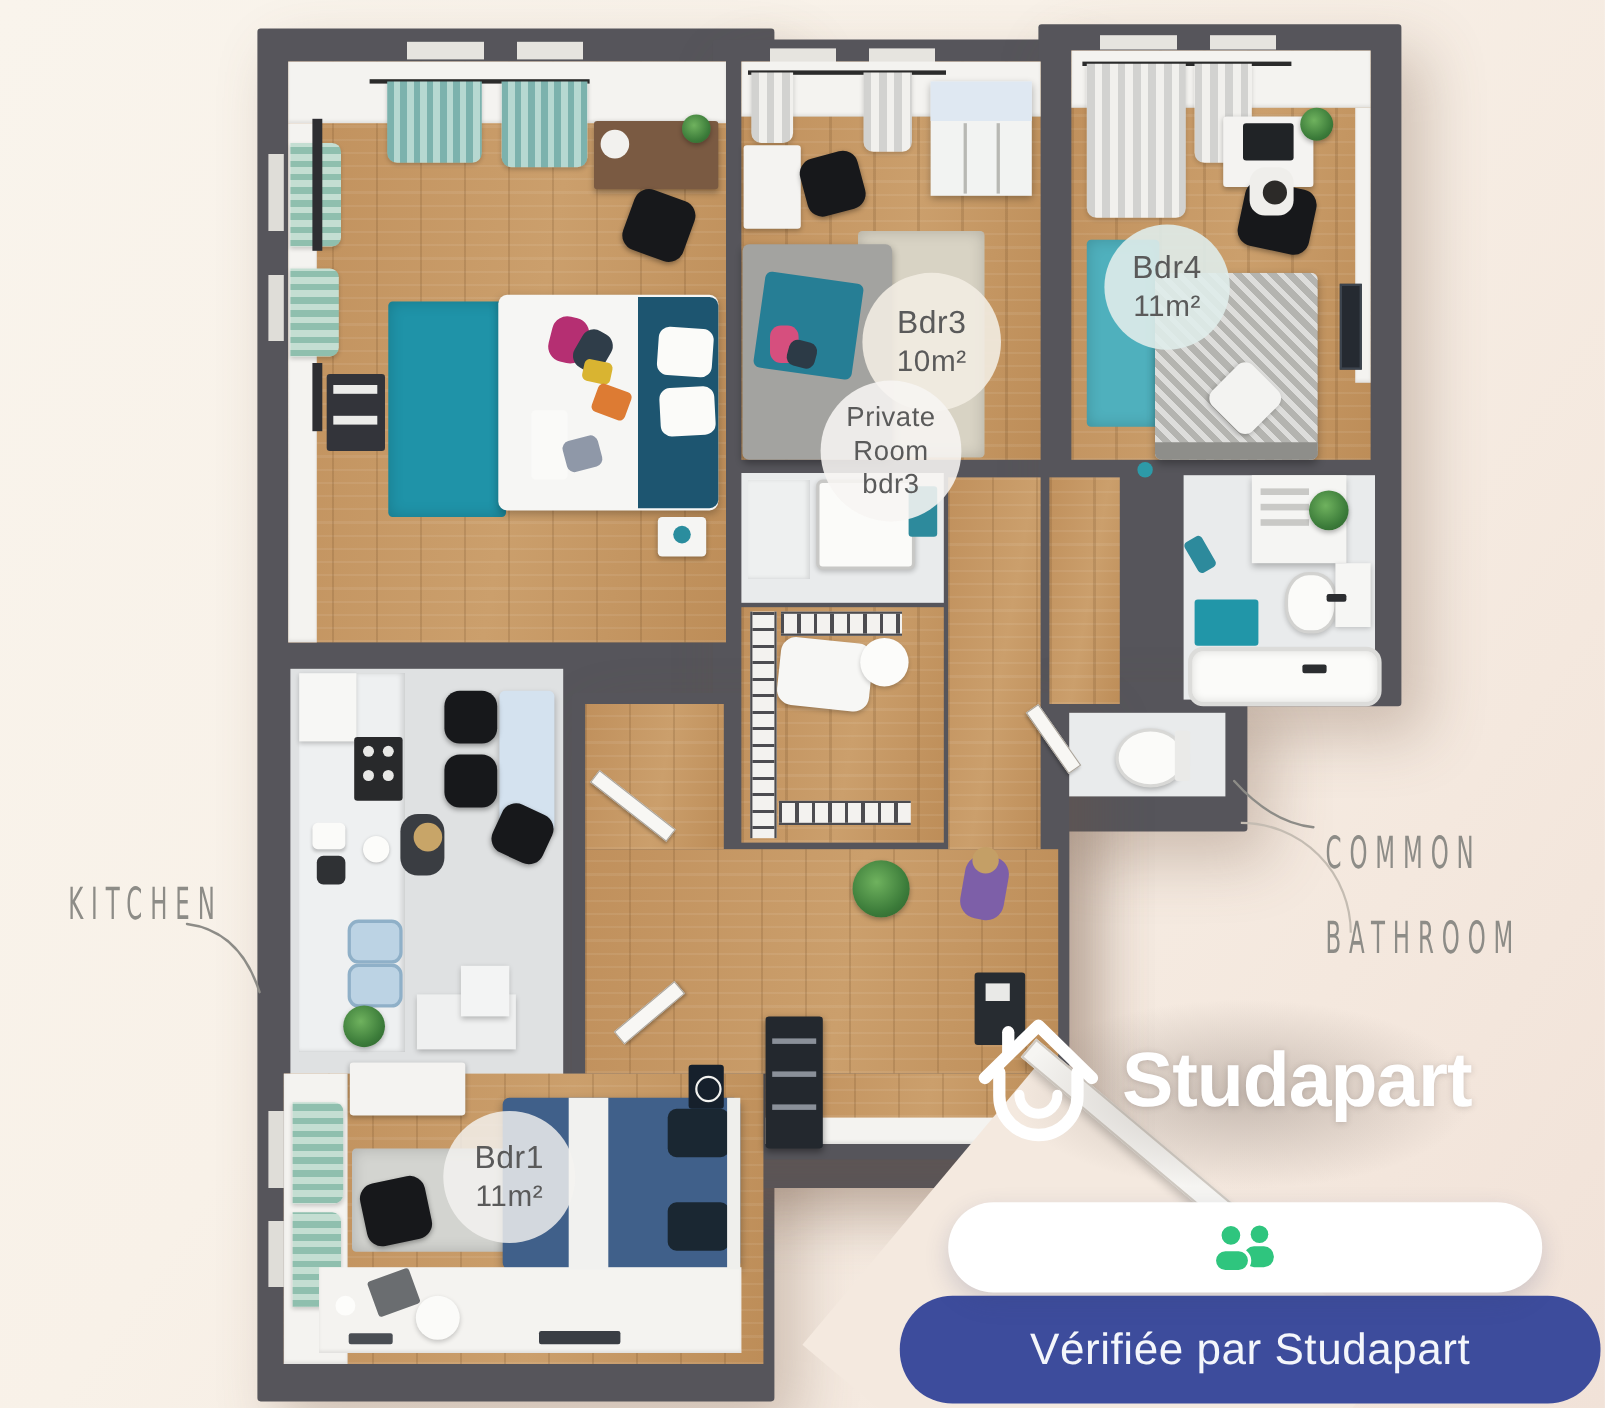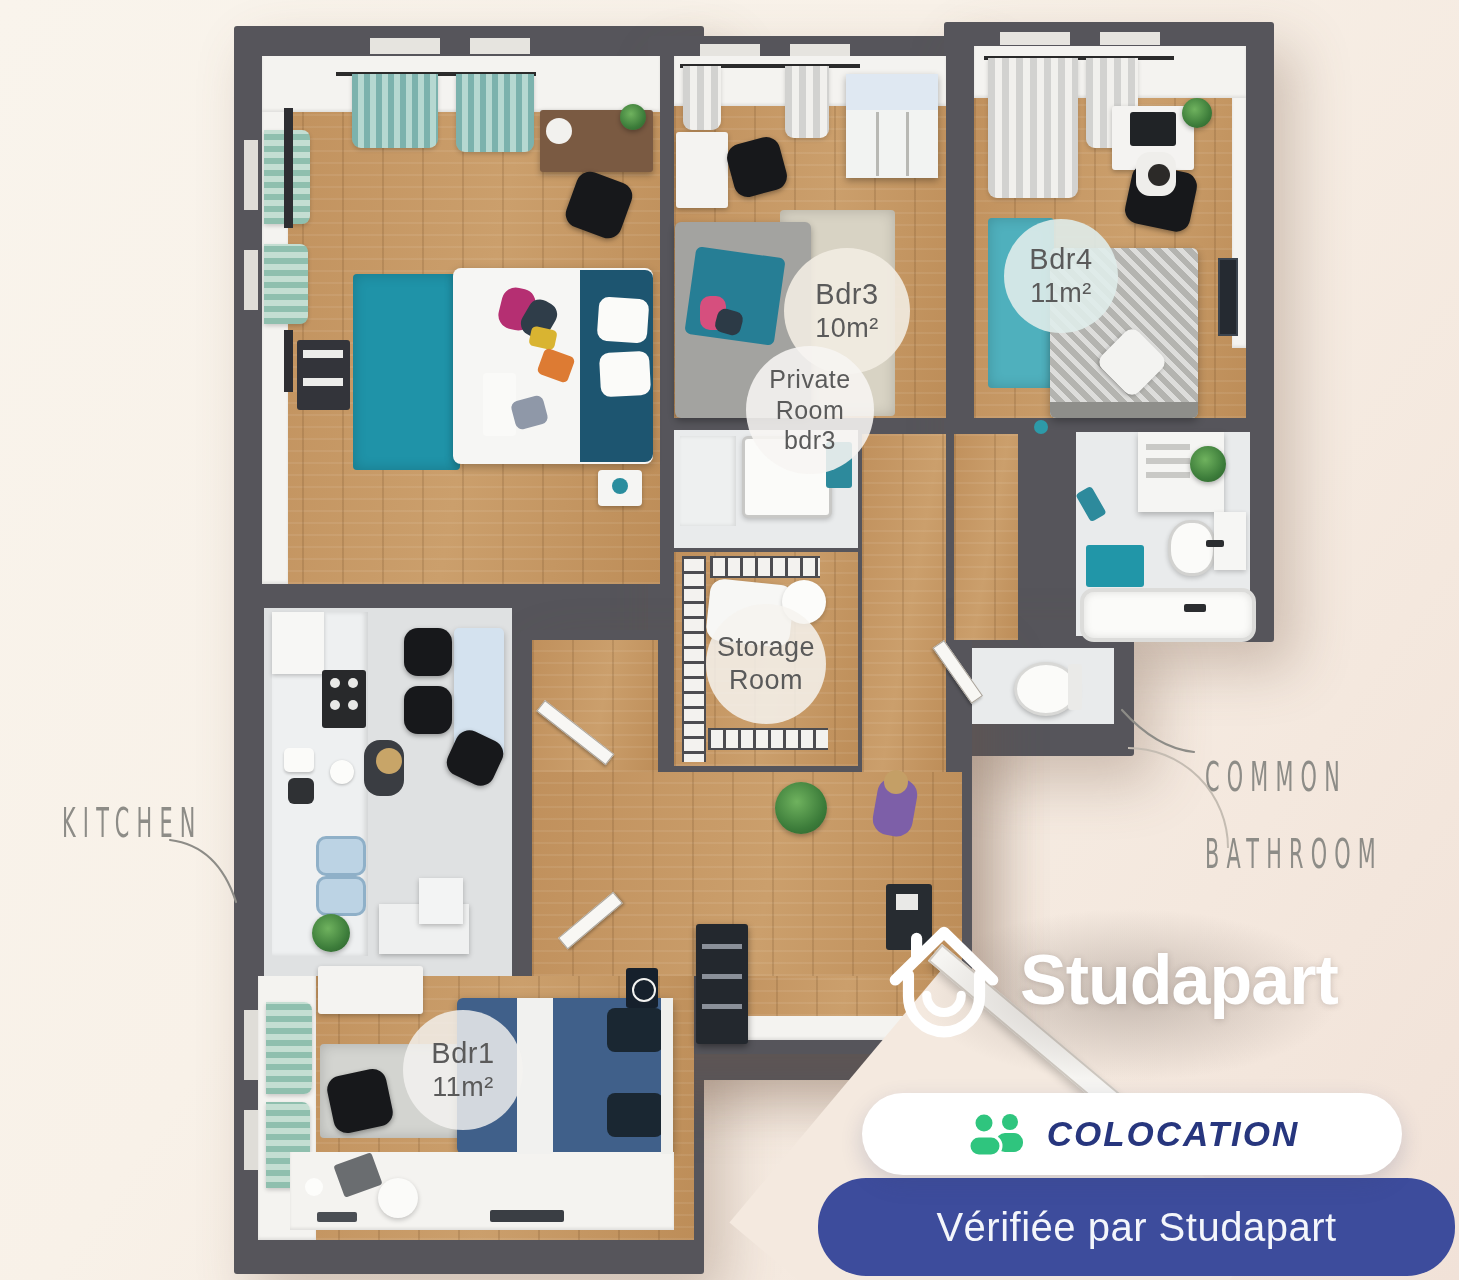--- a/index.html
+++ b/index.html
@@ -245,27 +245,23 @@
 
   <div class="circle-label" style="left:784px;top:248px;width:126px;height:126px;background:rgba(242,236,226,0.9);">
     <div class="big">Bdr3</div>
     <div class="mid">10m²</div>
   </div>
   <div class="circle-label" style="left:746px;top:346px;width:128px;height:128px;background:rgba(247,245,242,0.88);">
     <div class="sml">Private</div>
     <div class="sml">Room</div>
     <div class="sml">bdr3</div>
   </div>
-  <div class="circle-label" style="left:1004px;top:219px;width:114px;height:114px;background:rgba(223,236,234,0.9);">
+  <div class="circle-label" style="left:1004px;top:204px;width:114px;height:114px;background:rgba(223,236,234,0.9);">
     <div class="big">Bdr4</div>
     <div class="mid">11m²</div>
-  </div>
-  <div class="circle-label" style="left:706px;top:604px;width:120px;height:120px;background:rgba(246,243,238,0.85);">
-    <div class="mid">Storage</div>
-    <div class="mid">Room</div>
   </div>
   <div class="circle-label" style="left:403px;top:1010px;width:120px;height:120px;background:rgba(244,243,240,0.82);">
     <div class="big">Bdr1</div>
     <div class="mid">11m²</div>
   </div>
 
   <div class="hand" style="left:62px;top:800px;">KITCHEN</div>
   <div class="hand" style="left:1205px;top:738px;line-height:50px;">
     <div>COMMON</div>
     <div>BATHROOM</div>
@@ -296,20 +292,19 @@
         <g fill="#2fc57e">
           <circle cx="45" cy="13" r="8"></circle>
           <rect x="31" y="24" width="27" height="19" rx="9"></rect>
         </g>
         <g fill="#2fc57e" stroke="#ffffff" stroke-width="3">
           <circle cx="19" cy="14" r="10"></circle>
           <rect x="4" y="27" width="32" height="20" rx="10"></rect>
         </g>
       </svg>
     </span>
-    <span class="badge-label">COLOCATION</span>
   </div>
 
   <div class="banner">
     <span class="banner-text">Vérifiée par Studapart</span>
   </div>
 
 </div>
 
 </body></html>

